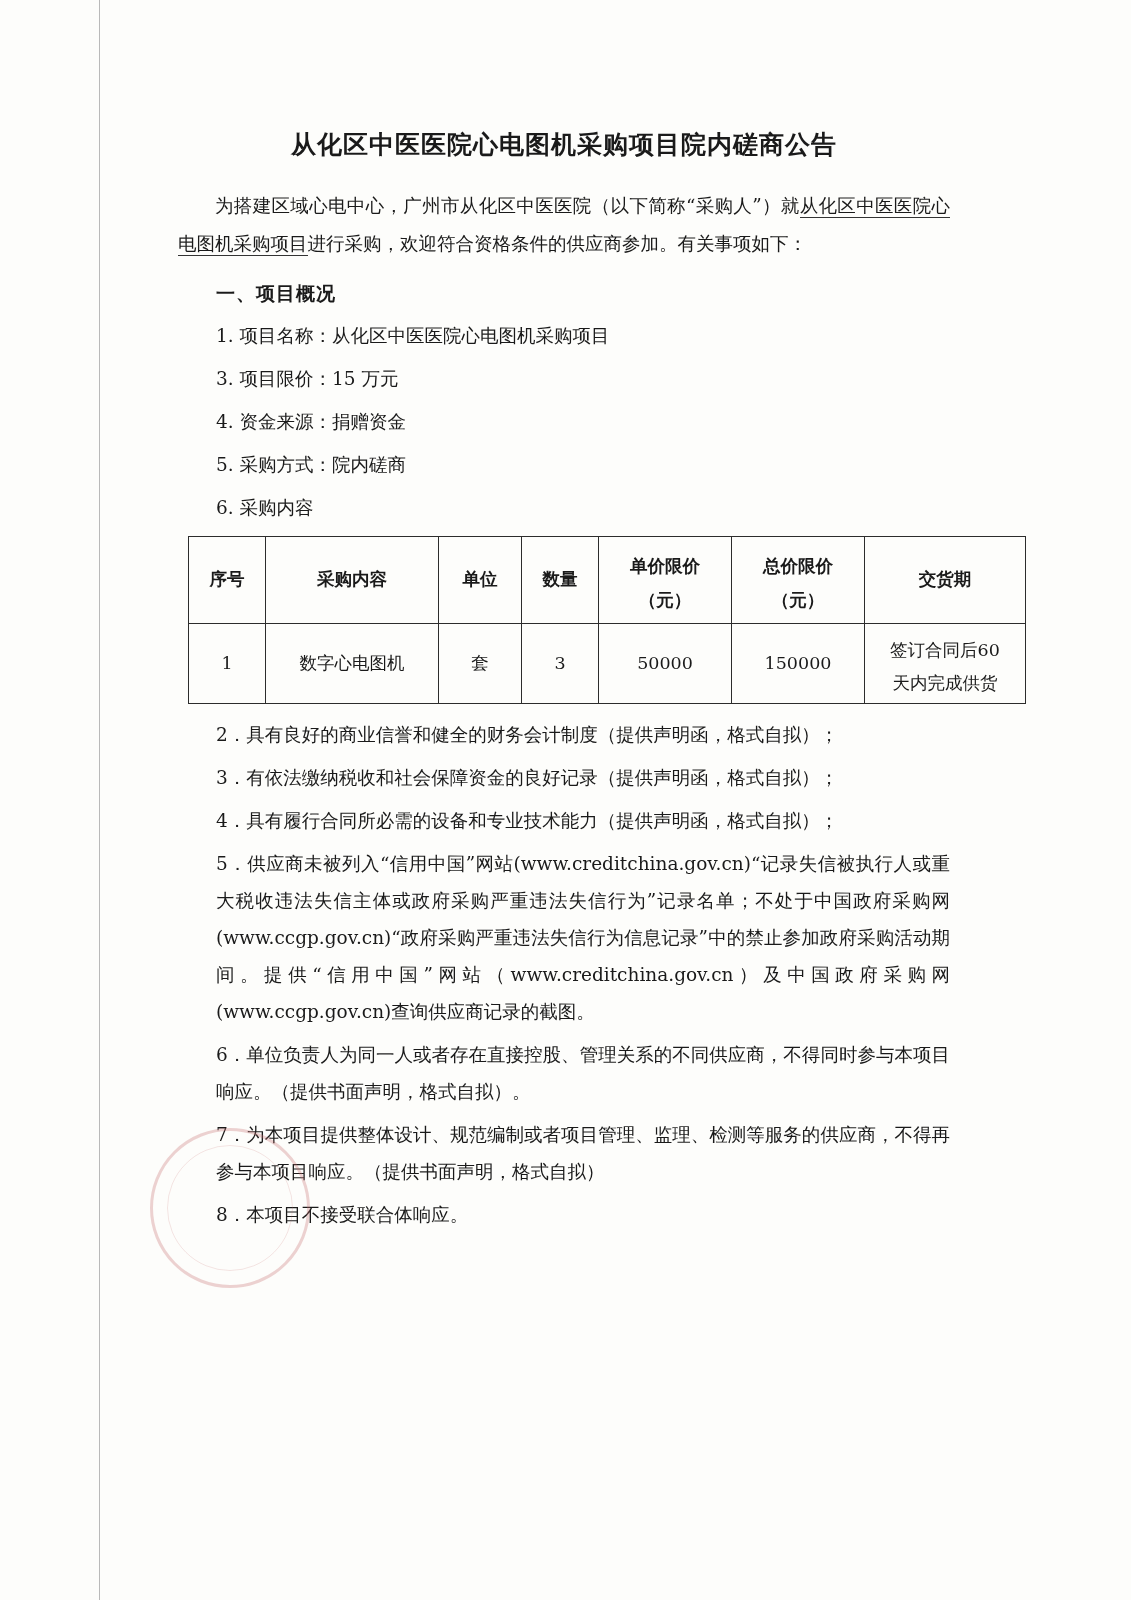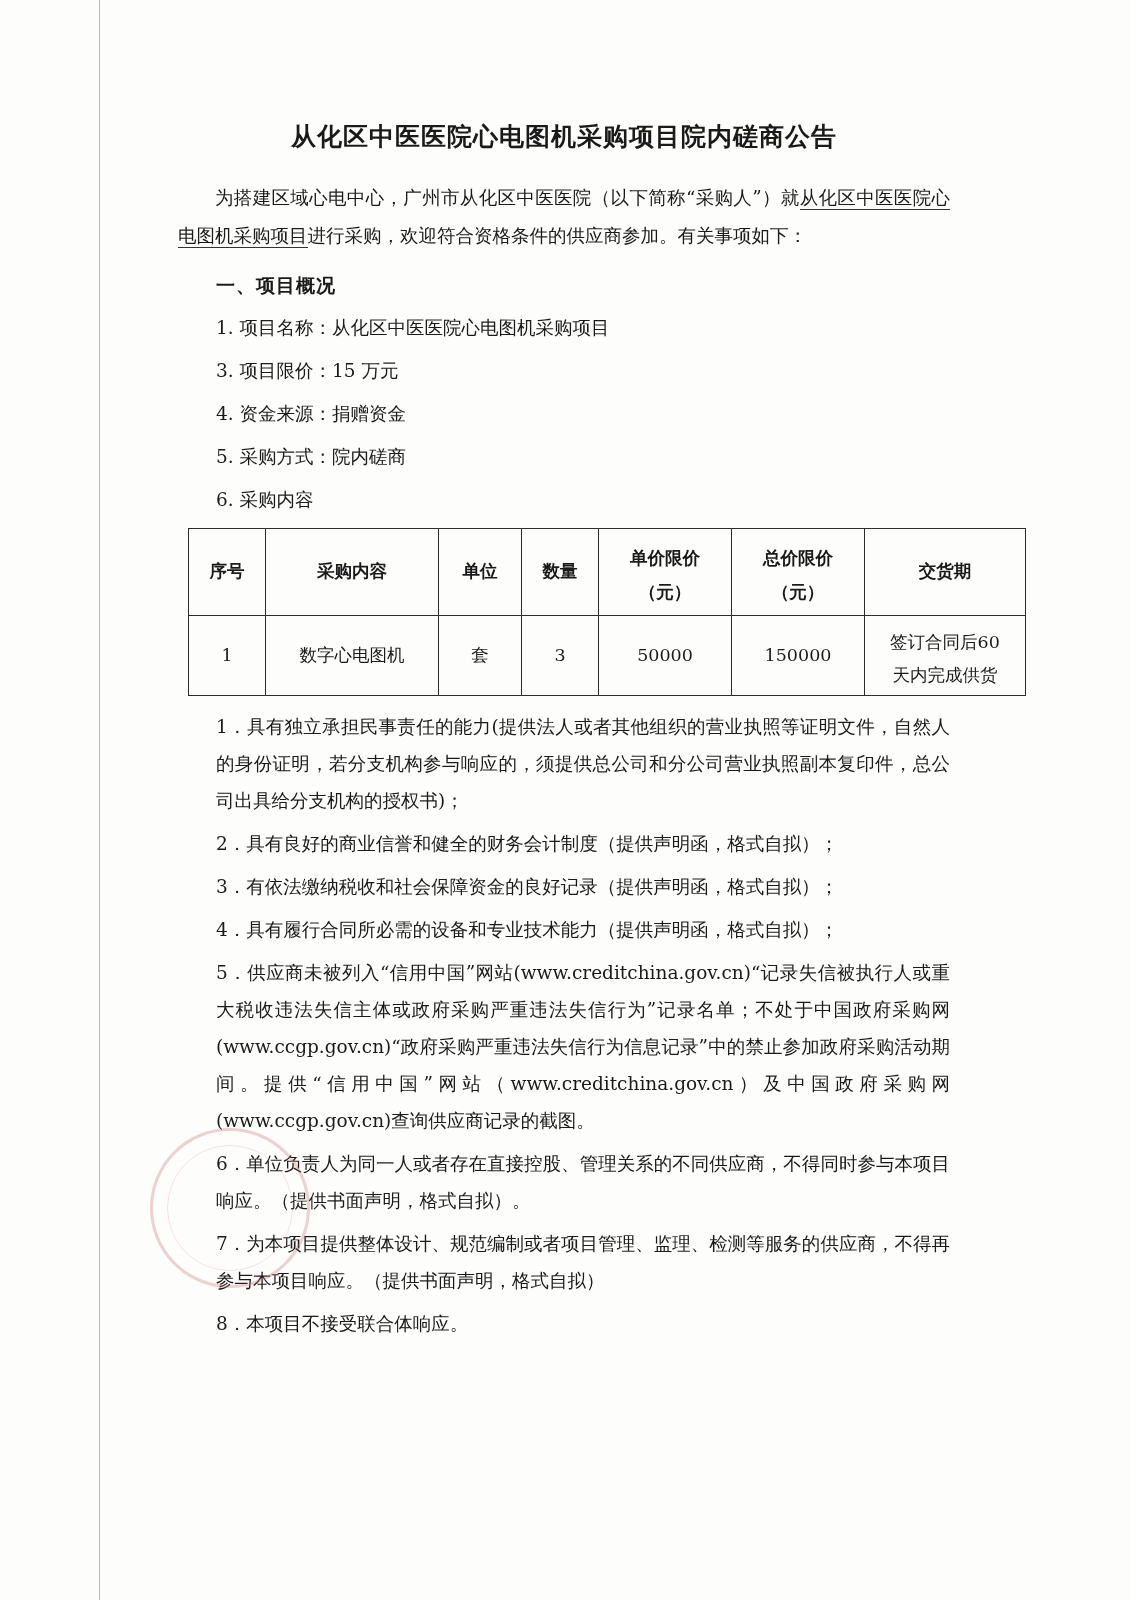--- a/index.html
+++ b/index.html
@@ -29,21 +29,21 @@
     left: 99px;
     top: 0;
     width: 1px;
     height: 1600px;
     background: #b9b9b9;
   }
 
   .content {
     position: absolute;
     left: 178px;
-    top: 120px;
+    top: 128px;
     width: 772px;
   }
 
   .doc-title {
     text-align: center;
     font-weight: bold;
     font-size: 25px;
     letter-spacing: 1px;
     margin: 0 0 26px 0;
     font-family: "DejaVu Serif", "Liberation Serif", serif;
@@ -191,21 +191,20 @@
           <td>150000</td>
           <td>
             <span class="hang">签订合同后60</span>
             <span class="hang">天内完成供货</span>
           </td>
         </tr>
       </tbody>
     </table>
 
 
-    <p class="item-justify">1．具有独立承担民事责任的能力(提供法人或者其他组织的营业执照等证明文件，自然人的身份证明，若分支机构参与响应的，须提供总公司和分公司营业执照副本复印件，总公司出具给分支机构的授权书)；</p>
     <p class="item-justify">2．具有良好的商业信誉和健全的财务会计制度（提供声明函，格式自拟）；</p>
     <p class="item-justify">3．有依法缴纳税收和社会保障资金的良好记录（提供声明函，格式自拟）；</p>
     <p class="item-justify">4．具有履行合同所必需的设备和专业技术能力（提供声明函，格式自拟）；</p>
     <p class="item-justify">5．供应商未被列入“信用中国”网站(www.creditchina.gov.cn)“记录失信被执行人或重大税收违法失信主体或政府采购严重违法失信行为”记录名单；不处于中国政府采购网(www.ccgp.gov.cn)“政府采购严重违法失信行为信息记录”中的禁止参加政府采购活动期间。提供“信用中国”网站（www.creditchina.gov.cn）及中国政府采购网(www.ccgp.gov.cn)查询供应商记录的截图。</p>
     <p class="item-justify">6．单位负责人为同一人或者存在直接控股、管理关系的不同供应商，不得同时参与本项目响应。（提供书面声明，格式自拟）。</p>
     <p class="item-justify">7．为本项目提供整体设计、规范编制或者项目管理、监理、检测等服务的供应商，不得再参与本项目响应。（提供书面声明，格式自拟）</p>
     <p class="item-justify">8．本项目不接受联合体响应。</p>
 
   </div>
 

